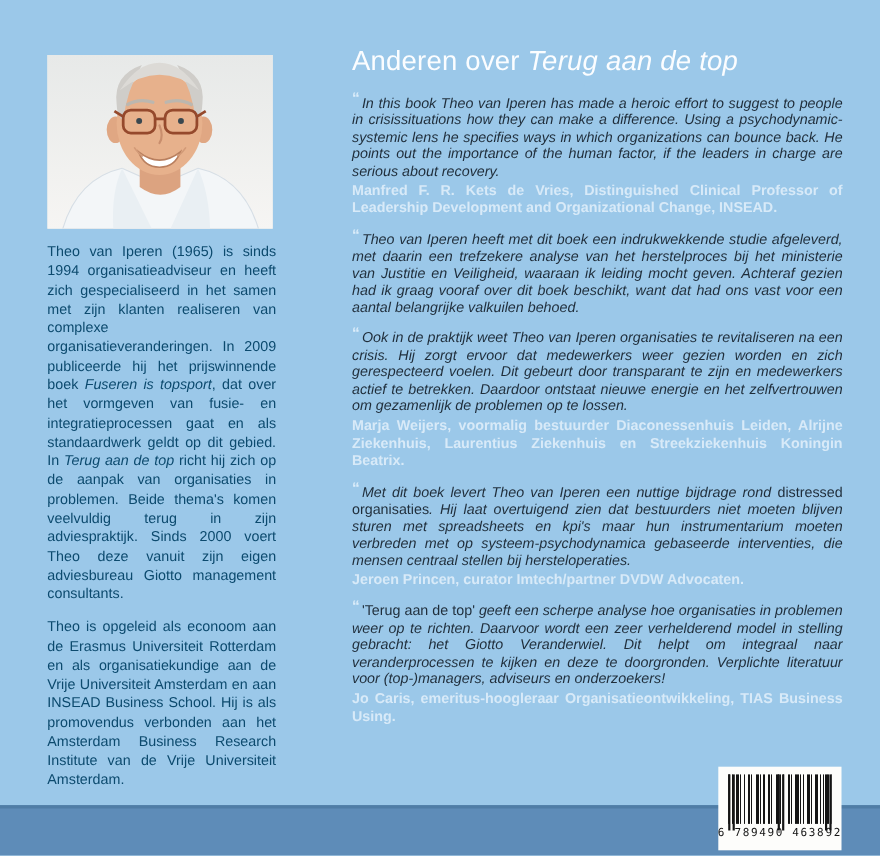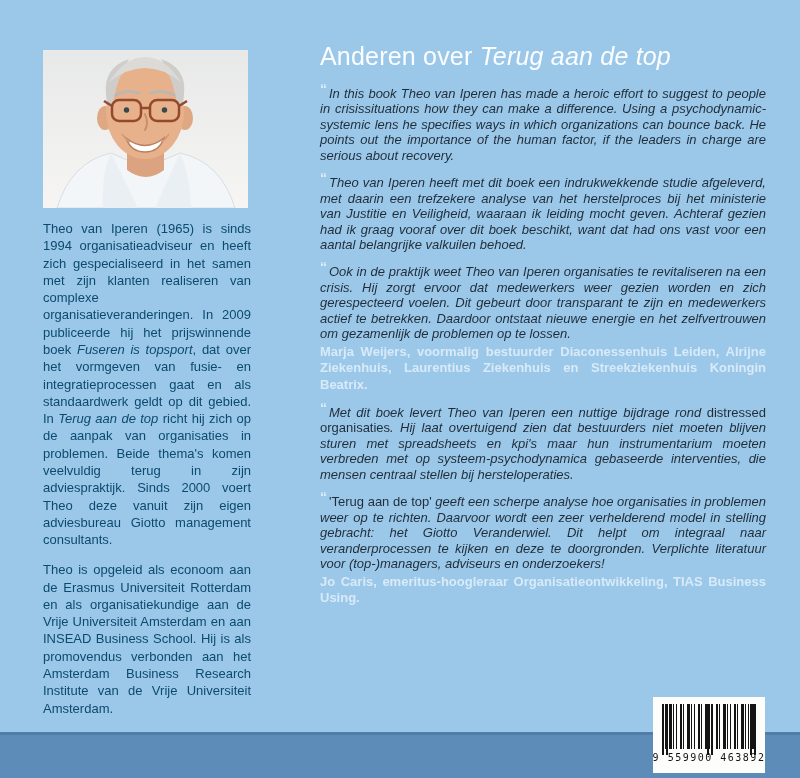--- a/index.html
+++ b/index.html
@@ -126,49 +126,51 @@
   <div class="bio">
     <p><span>Theo van Iperen (1965) is sinds 1994 organisatieadviseur en heeft zich gespecialiseerd in het samen met zijn klanten realiseren van complexe organisatieveranderingen. In 2009 publiceerde hij het prijswinnende boek </span><span class="it">Fuseren is topsport</span><span>, dat over het vormgeven van fusie- en integratieprocessen gaat en als standaardwerk geldt op dit gebied. In </span><span class="it">Terug aan de top</span><span> richt hij zich op de aanpak van organisaties in problemen. Beide thema's komen veelvuldig terug in zijn adviespraktijk. Sinds 2000 voert Theo deze vanuit zijn eigen adviesbureau Giotto management consultants.</span></p>
     <p>Theo is opgeleid als econoom aan de Erasmus Universiteit Rotterdam en als organisatiekundige aan de Vrije Universiteit Amsterdam en aan INSEAD Business School. Hij is als promovendus verbonden aan het Amsterdam Business Research Institute van de Vrije Universiteit Amsterdam.</p>
   </div>
 
   <div class="right">
     <h1 class="heading"><span>Anderen over </span><span class="it">Terug aan de top</span></h1>
 
     <div class="quote">
       <p class="quote-text"><span class="qmark">“</span><span>In this book Theo van Iperen has made a heroic effort to suggest to people in crisissituations how they can make a difference. Using a psychodynamic-systemic lens he specifies ways in which organizations can bounce back. He points out the importance of the human factor, if the leaders in charge are serious about recovery.</span><span class="qr"></span><span></span></p>
+      <p class="quote-attr">Manfred F. R. Kets de Vries, Distinguished Clinical Professor of Leadership Development and Organizational Change, INSEAD.</p>
     </div>
 
     <div class="quote">
       <p class="quote-text"><span class="qmark">“</span><span>Theo van Iperen heeft met dit boek een indrukwekkende studie afgeleverd, met daarin een trefzekere analyse van het herstelproces bij het ministerie van Justitie en Veiligheid, waaraan ik leiding mocht geven. Achteraf gezien had ik graag vooraf over dit boek beschikt, want dat had ons vast voor een aantal belangrijke valkuilen behoed.</span><span class="qr"></span><span></span></p>
     </div>
 
     <div class="quote">
       <p class="quote-text"><span class="qmark">“</span><span>Ook in de praktijk weet Theo van Iperen organisaties te revitaliseren na een crisis. Hij zorgt ervoor dat medewerkers weer gezien worden en zich gerespecteerd voelen. Dit gebeurt door transparant te zijn en medewerkers actief te betrekken. Daardoor ontstaat nieuwe energie en het zelfvertrouwen om gezamenlijk de problemen op te lossen.</span><span class="qr"></span><span></span></p>
       <p class="quote-attr">Marja Weijers, voormalig bestuurder Diaconessenhuis Leiden, Alrijne Ziekenhuis, Laurentius Ziekenhuis en Streekziekenhuis Koningin Beatrix.</p>
     </div>
 
     <div class="quote">
       <p class="quote-text"><span class="qmark">“</span><span>Met dit boek levert Theo van Iperen een nuttige bijdrage rond </span><span class="qr">distressed organisaties</span><span>. Hij laat overtuigend zien dat bestuurders niet moeten blijven sturen met spreadsheets en kpi's maar hun instrumentarium moeten verbreden met op systeem-psychodynamica gebaseerde interventies, die mensen centraal stellen bij hersteloperaties.</span></p>
+      <p class="quote-attr">Jeroen Princen, curator Imtech/partner DVDW Advocaten.</p>
     </div>
 
     <div class="quote">
       <p class="quote-text"><span class="qmark">“</span><span></span><span class="qr">'Terug aan de top'</span><span> geeft een scherpe analyse hoe organisaties in problemen weer op te richten. Daarvoor wordt een zeer verhelderend model in stelling gebracht: het Giotto Veranderwiel. Dit helpt om integraal naar veranderprocessen te kijken en deze te doorgronden. Verplichte literatuur voor (top-)managers, adviseurs en onderzoekers!</span></p>
       <p class="quote-attr">Jo Caris, emeritus-hoogleraar Organisatieontwikkeling, TIAS Business Using.</p>
     </div>
   </div>
 
   <div class="footer-band"></div>
 
   <div class="barcode-box">
     <div class="bars"></div>
     <div class="guards">
       <span class="g1"></span>
         <span class="g2"></span>
         <span class="g3"></span>
       <span class="g4"></span>
         <span class="g5"></span>
         <span class="g6"></span>
     </div>
-    <div class="isbn">9 559900 463892</div>
+    <div class="isbn">6 789490 463892</div>
   </div>
 
 </div>
 
 </body></html>

